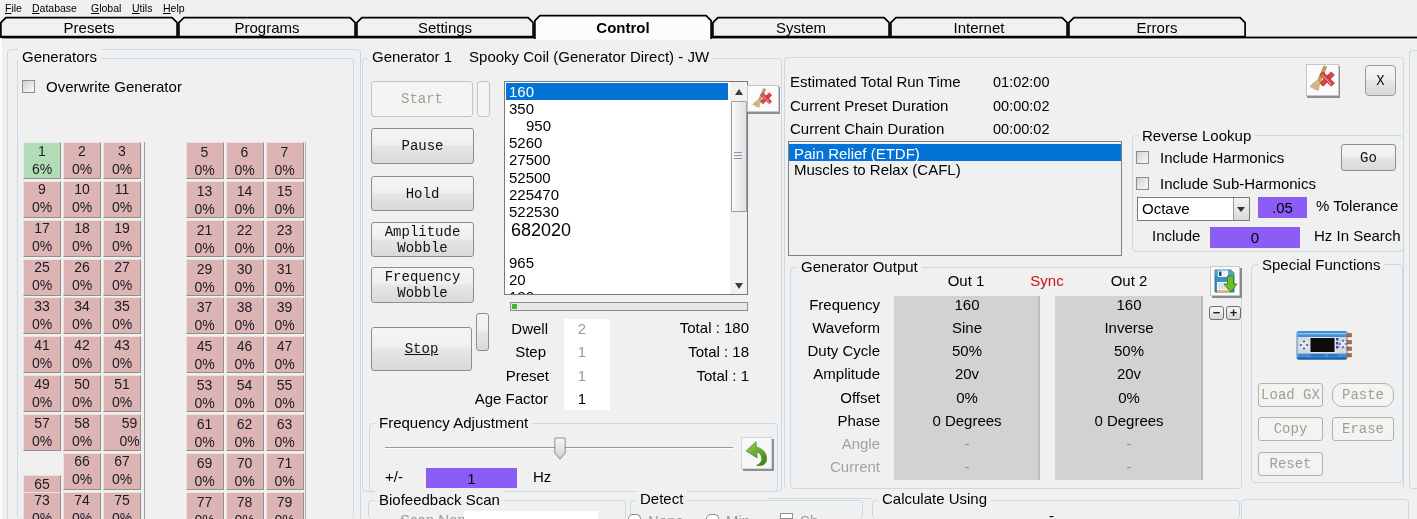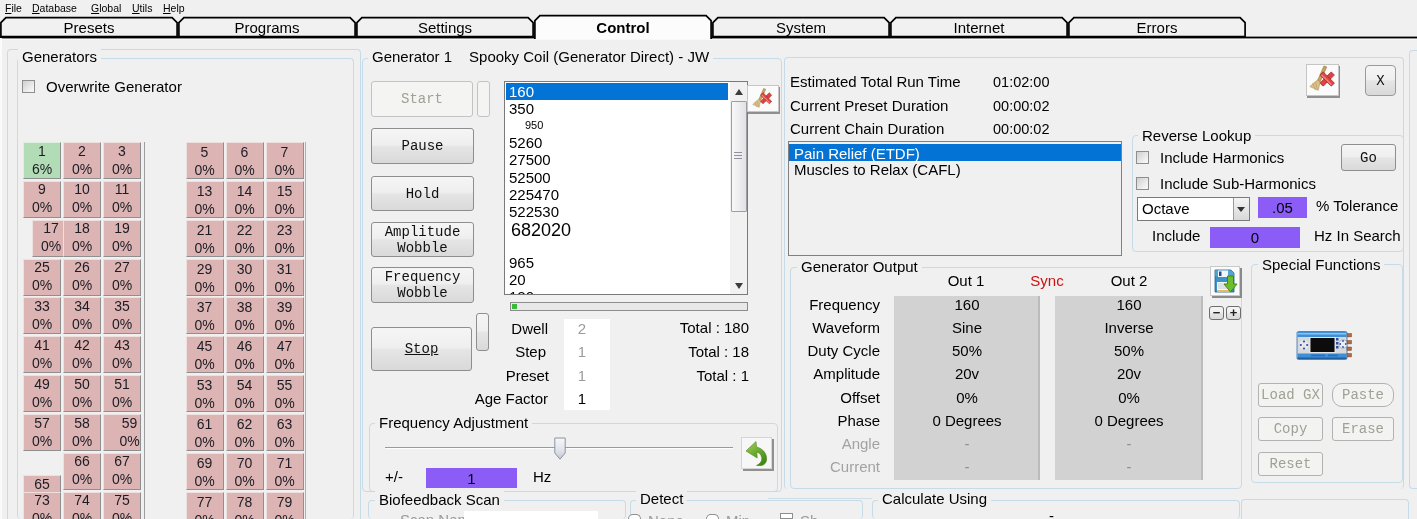--- a/index.html
+++ b/index.html
@@ -81,21 +81,21 @@
     </div>
     <div class="cell" style="left:185.5px;top:180.9px;">13<br>0%</div>
     <div class="cell" style="left:63px;top:180.9px;">
       <div style="margin-top:-1.5px;">10<br>0%</div>
     </div>
     <div class="cell" style="left:225.5px;top:180.9px;">14<br>0%</div>
     <div class="cell" style="left:103px;top:180.9px;">
       <div style="margin-top:-1.5px;">11<br>0%</div>
     </div>
     <div class="cell" style="left:265.5px;top:180.9px;">15<br>0%</div>
-    <div class="cell" style="left:32px;top:219.7px;">
+    <div class="cell" style="left:23px;top:219.7px;">
       <div style="margin-top:-1.5px;">17<br>0%</div>
     </div>
     <div class="cell" style="left:185.5px;top:219.7px;">21<br>0%</div>
     <div class="cell" style="left:63px;top:219.7px;">
       <div style="margin-top:-1.5px;">18<br>0%</div>
     </div>
     <div class="cell" style="left:225.5px;top:219.7px;">22<br>0%</div>
     <div class="cell" style="left:103px;top:219.7px;">
       <div style="margin-top:-1.5px;">19<br>0%</div>
     </div>
@@ -198,21 +198,21 @@
 <div class="btn" style="left:371px;top:222px;width:103px;height:35px;">Amplitude<br>Wobble</div>
 <div class="btn" style="left:371px;top:267px;width:103px;height:36px;">Frequency<br>Wobble</div>
 <div class="btn" style="left:371px;top:327px;width:101px;height:44px;text-decoration:underline;">Stop</div>
 <div class="btn" style="left:476px;top:313px;width:13px;height:38px;"></div>
 
 <div class="abs" style="left:504px;top:81px;width:244px;height:214px;background:#fff;border:1px solid #7a7a7a;"></div>
 <div id="freqlist">
     <div class="abs" style="left:506px;top:83px;width:222px;height:211px;overflow:hidden;">
       <div style="position:absolute;left:0;top:0px;width:222px;height:17.1px;font-size:15px;line-height:17px;padding-left:3px;background:#0374d5;color:#fff;">160</div>
       <div style="position:absolute;left:0;top:17.1px;width:222px;height:17.1px;font-size:15px;line-height:17px;padding-left:3px;">350</div>
-      <div style="position:absolute;left:16px;top:34.2px;width:222px;height:17.1px;font-size:11px;line-height:17px;padding-left:3px;">950</div>
+      <div style="position:absolute;left:0;top:34.2px;width:222px;height:17.1px;font-size:15px;line-height:17px;padding-left:20px;">950</div>
       <div style="position:absolute;left:0;top:51.300000000000004px;width:222px;height:17.1px;font-size:15px;line-height:17px;padding-left:3px;">5260</div>
       <div style="position:absolute;left:0;top:68.4px;width:222px;height:17.1px;font-size:15px;line-height:17px;padding-left:3px;">27500</div>
       <div style="position:absolute;left:0;top:85.5px;width:222px;height:17.1px;font-size:15px;line-height:17px;padding-left:3px;">52500</div>
       <div style="position:absolute;left:0;top:102.60000000000001px;width:222px;height:17.1px;font-size:15px;line-height:17px;padding-left:3px;">225470</div>
       <div style="position:absolute;left:0;top:119.70000000000002px;width:222px;height:17.1px;font-size:15px;line-height:17px;padding-left:3px;">522530</div>
       <div style="position:absolute;left:0;top:139px;width:222px;height:17.1px;font-size:18px;line-height:17px;padding-left:5px;">682020</div>
       <div style="position:absolute;left:0;top:171px;width:222px;height:17.1px;font-size:15px;line-height:17px;padding-left:3px;">965</div>
       <div style="position:absolute;left:0;top:188.10000000000002px;width:222px;height:17.1px;font-size:15px;line-height:17px;padding-left:3px;">20</div>
       <div style="position:absolute;left:0;top:205.20000000000002px;width:222px;height:17.1px;font-size:15px;line-height:17px;padding-left:3px;">120</div>
     </div>

